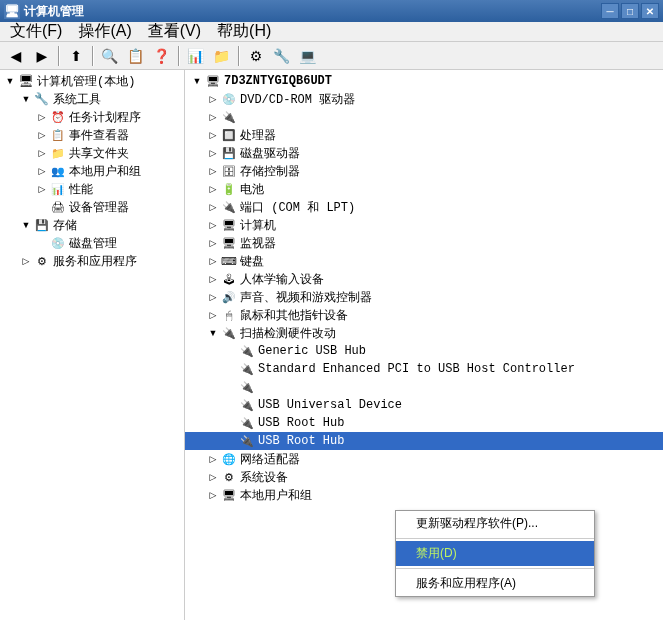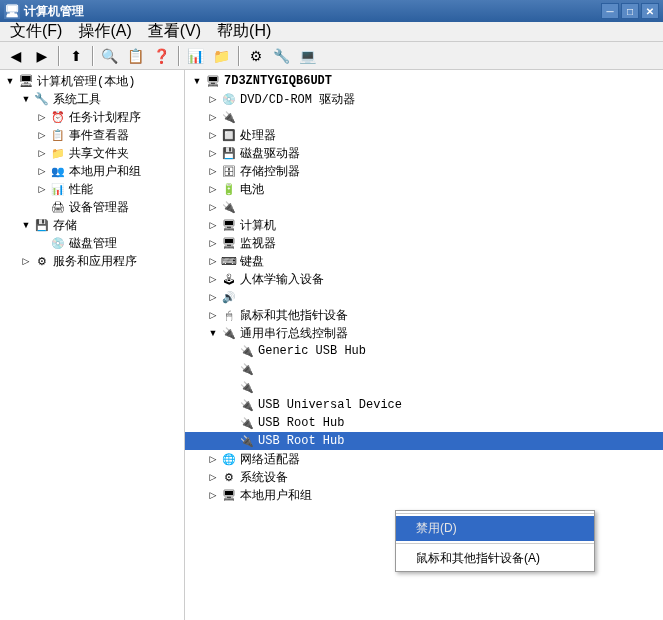--- a/index.html
+++ b/index.html
@@ -175,21 +175,21 @@
       min-width: 200px;
     }
     .context-menu-item {
       padding: 4px 20px;
       cursor: pointer;
       font-size: 12px;
       white-space: nowrap;
     }
     .context-menu-item.highlighted {
       background: #316ac5;
-      color: #e5e5e5;
+      color: #bef264;
     }
     .context-menu-separator {
       height: 1px;
       background: #ccc;
       margin: 2px 0;
     }
 
     
     .usb-root-hub-item {
       background: #316ac5;
@@ -350,20 +350,21 @@
 
     <div class="right-tree-item" style="padding-left:20px;">
       <span class="expand-icon">▷</span>
       <span class="item-icon" style="font-size:11px;">🔋</span>
       <span class="item-label">电池</span>
     </div>
 
     <div class="right-tree-item" style="padding-left:20px;">
       <span class="expand-icon">▷</span>
       <span class="item-icon" style="font-size:11px;">🔌</span>
+      <span class="item-label">端口 (COM 和 LPT)</span>
     </div>
 
     <div class="right-tree-item" style="padding-left:20px;">
       <span class="expand-icon">▷</span>
       <span class="item-icon" style="font-size:11px;">🖥</span>
       <span class="item-label">计算机</span>
     </div>
 
     <div class="right-tree-item" style="padding-left:20px;">
       <span class="expand-icon">▷</span>
@@ -379,43 +380,45 @@
 
     <div class="right-tree-item" style="padding-left:20px;">
       <span class="expand-icon">▷</span>
       <span class="item-icon" style="font-size:11px;">🕹</span>
       <span class="item-label">人体学输入设备</span>
     </div>
 
     <div class="right-tree-item" style="padding-left:20px;">
       <span class="expand-icon">▷</span>
       <span class="item-icon" style="font-size:11px;">🔊</span>
+      <span class="item-label">声音、视频和游戏控制器</span>
     </div>
 
     <div class="right-tree-item" style="padding-left:20px;">
       <span class="expand-icon">▷</span>
       <span class="item-icon" style="font-size:11px;">🖱</span>
       <span class="item-label">鼠标和其他指针设备</span>
     </div>
 
     <div class="right-tree-item" style="padding-left:20px;">
       <span class="expand-icon">▼</span>
       <span class="item-icon" style="font-size:11px;">🔌</span>
-      <span class="item-label">通用串行总线控制器</span>
+      <span class="item-label">扫描检测硬件改动</span>
     </div>
 
     <div class="right-tree-item" style="padding-left:38px;">
       <span class="expand-icon"></span>
       <span class="item-icon" style="font-size:11px;">🔌</span>
       <span class="item-label">Generic USB Hub</span>
     </div>
 
     <div class="right-tree-item" style="padding-left:38px;">
       <span class="expand-icon"></span>
       <span class="item-icon" style="font-size:11px;">🔌</span>
+      <span class="item-label">Standard Enhanced PCI to USB Host Controller</span>
     </div>
 
     <div class="right-tree-item" style="padding-left:38px;">
       <span class="expand-icon"></span>
       <span class="item-icon" style="font-size:11px;">🔌</span>
     </div>
 
     <div class="right-tree-item" style="padding-left:38px;">
       <span class="expand-icon"></span>
       <span class="item-icon" style="font-size:11px;">🔌</span>
@@ -446,21 +449,22 @@
       <span class="item-label">系统设备</span>
     </div>
 
     <div class="right-tree-item" style="padding-left:20px;">
       <span class="expand-icon">▷</span>
       <span class="item-icon" style="font-size:11px;">🖥</span>
       <span class="item-label">本地用户和组</span>
     </div>
 
     <div class="context-menu" style="left: 210px; top: 440px;">
+      <div class="context-menu-item">更新驱动程序软件(P)...</div>
       <div class="context-menu-separator"></div>
       <div class="context-menu-item highlighted">禁用(D)</div>
       <div class="context-menu-separator"></div>
-      <div class="context-menu-item">鼠标和其他指针设备(A)</div>
+      <div class="context-menu-item">服务和应用程序(A)</div>
 
     </div>
 
   </div>
 </div>
 
 </body></html>

